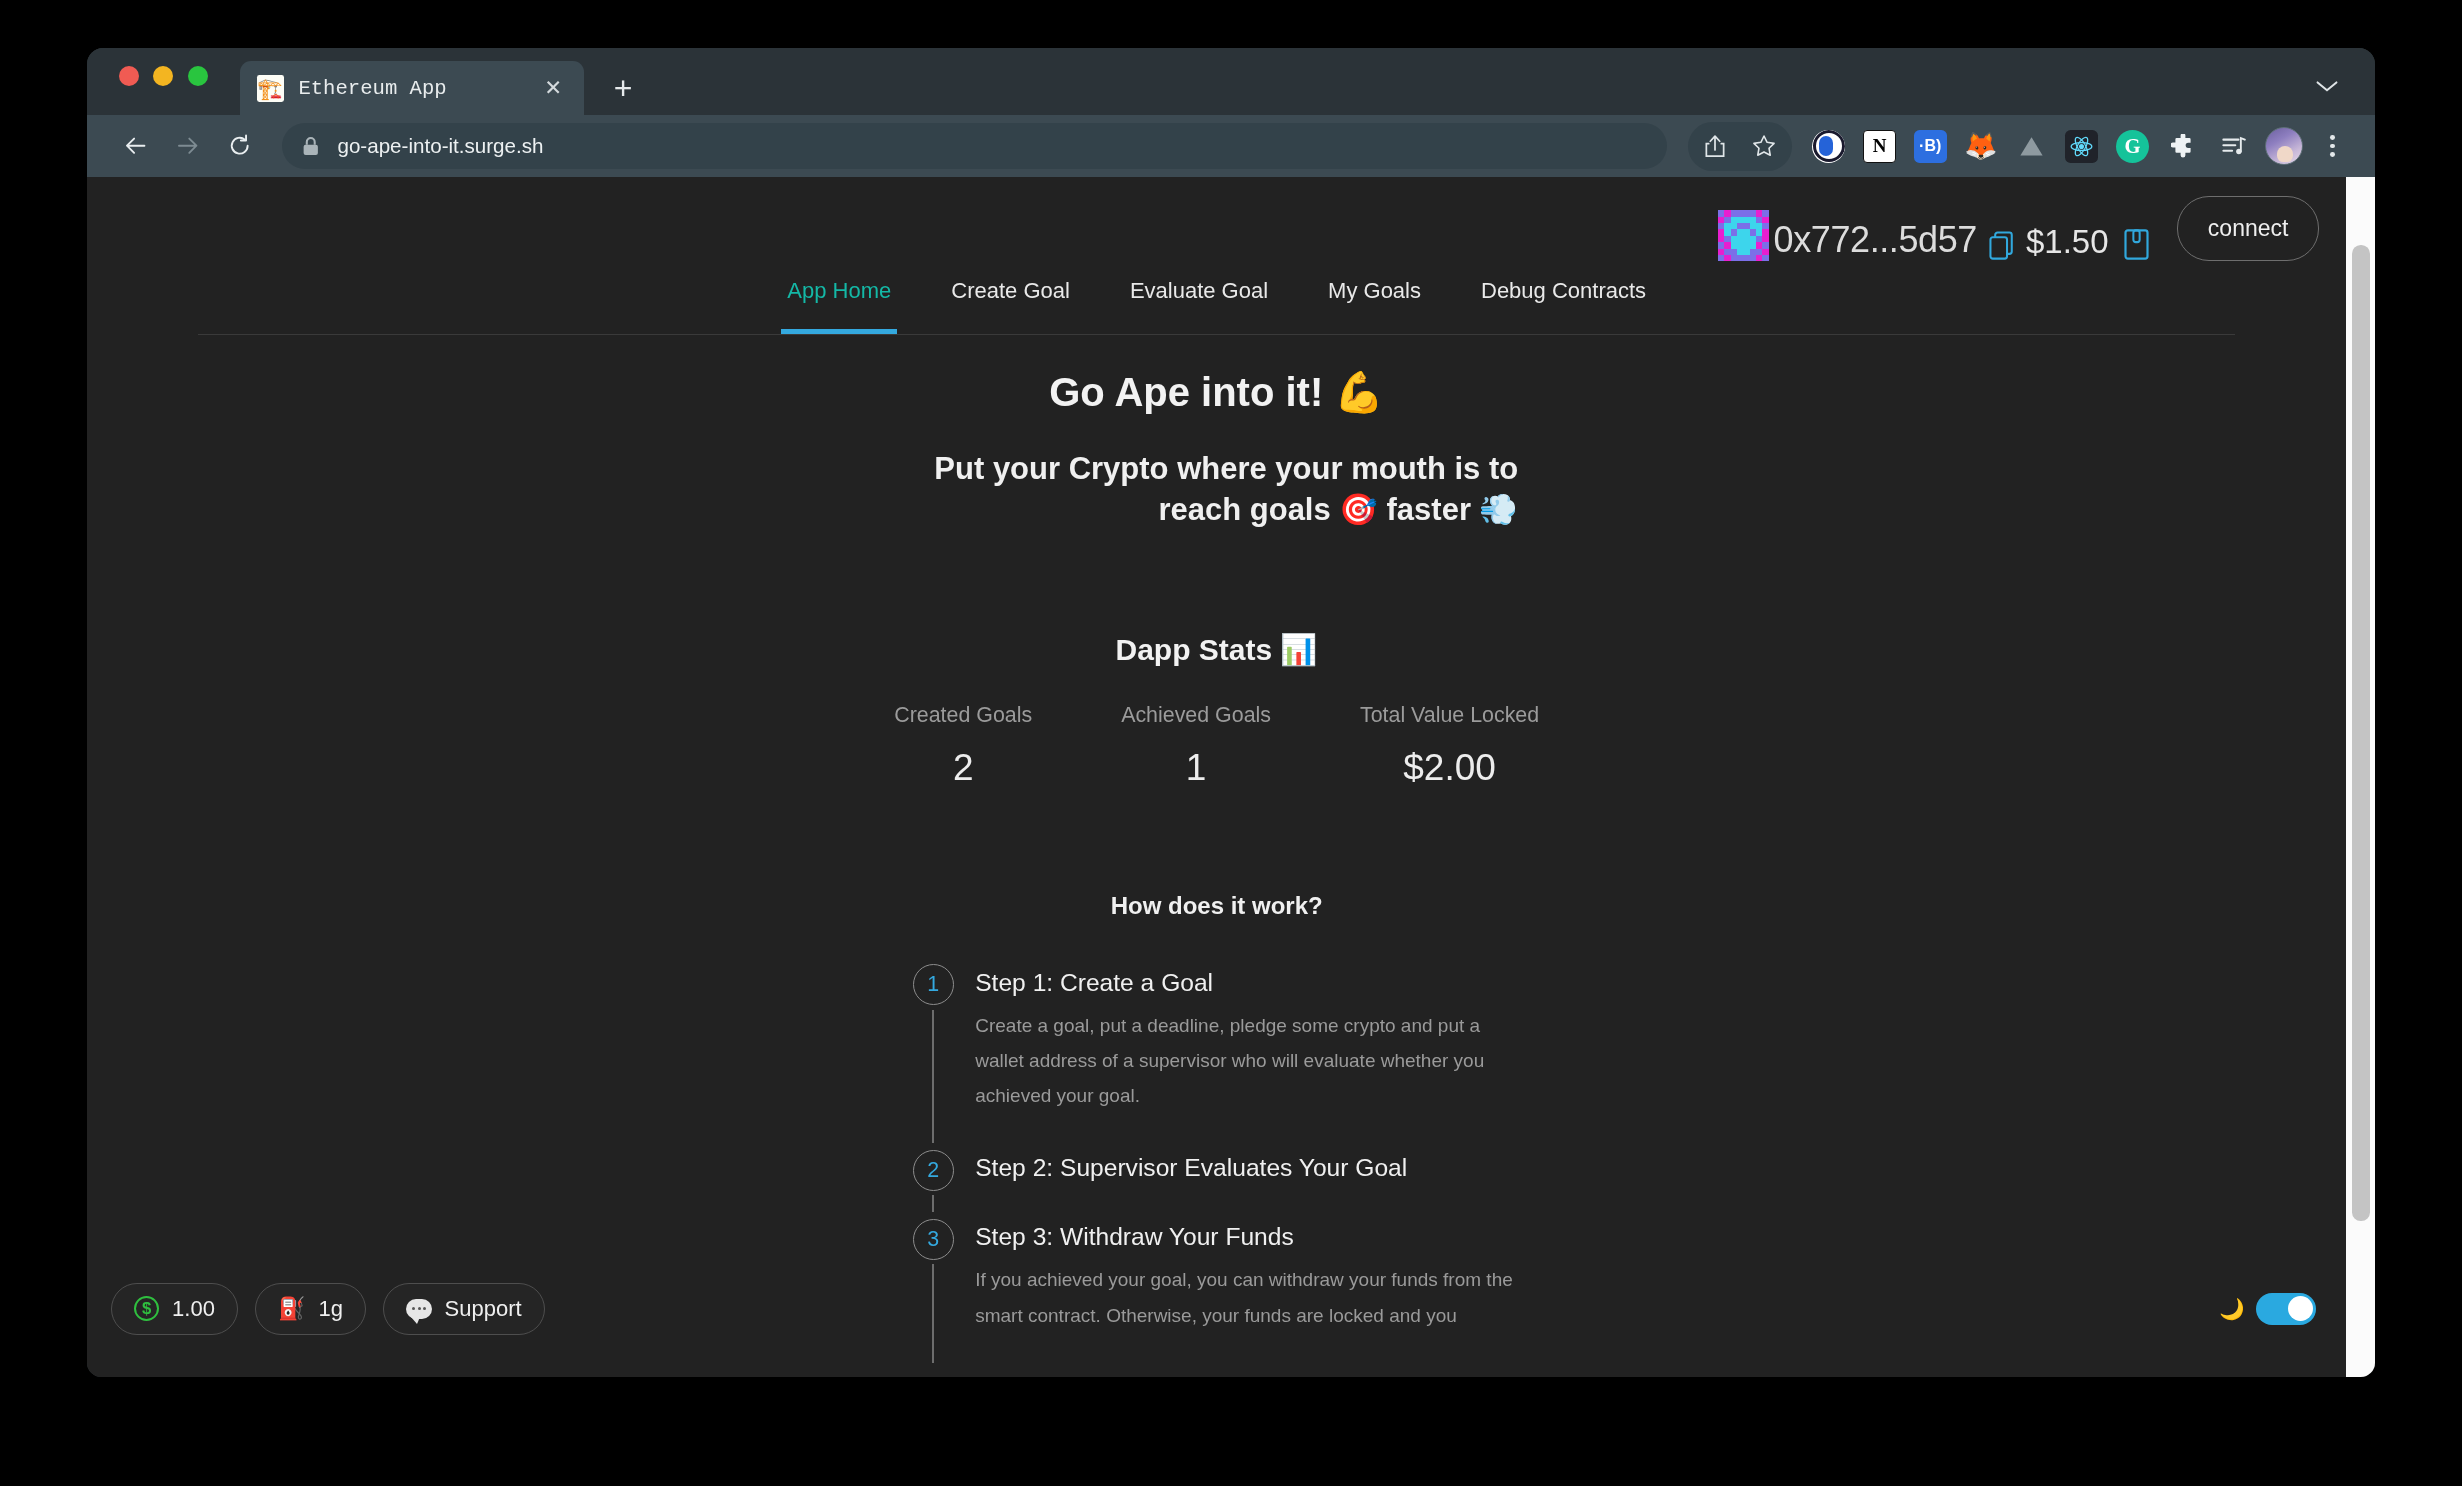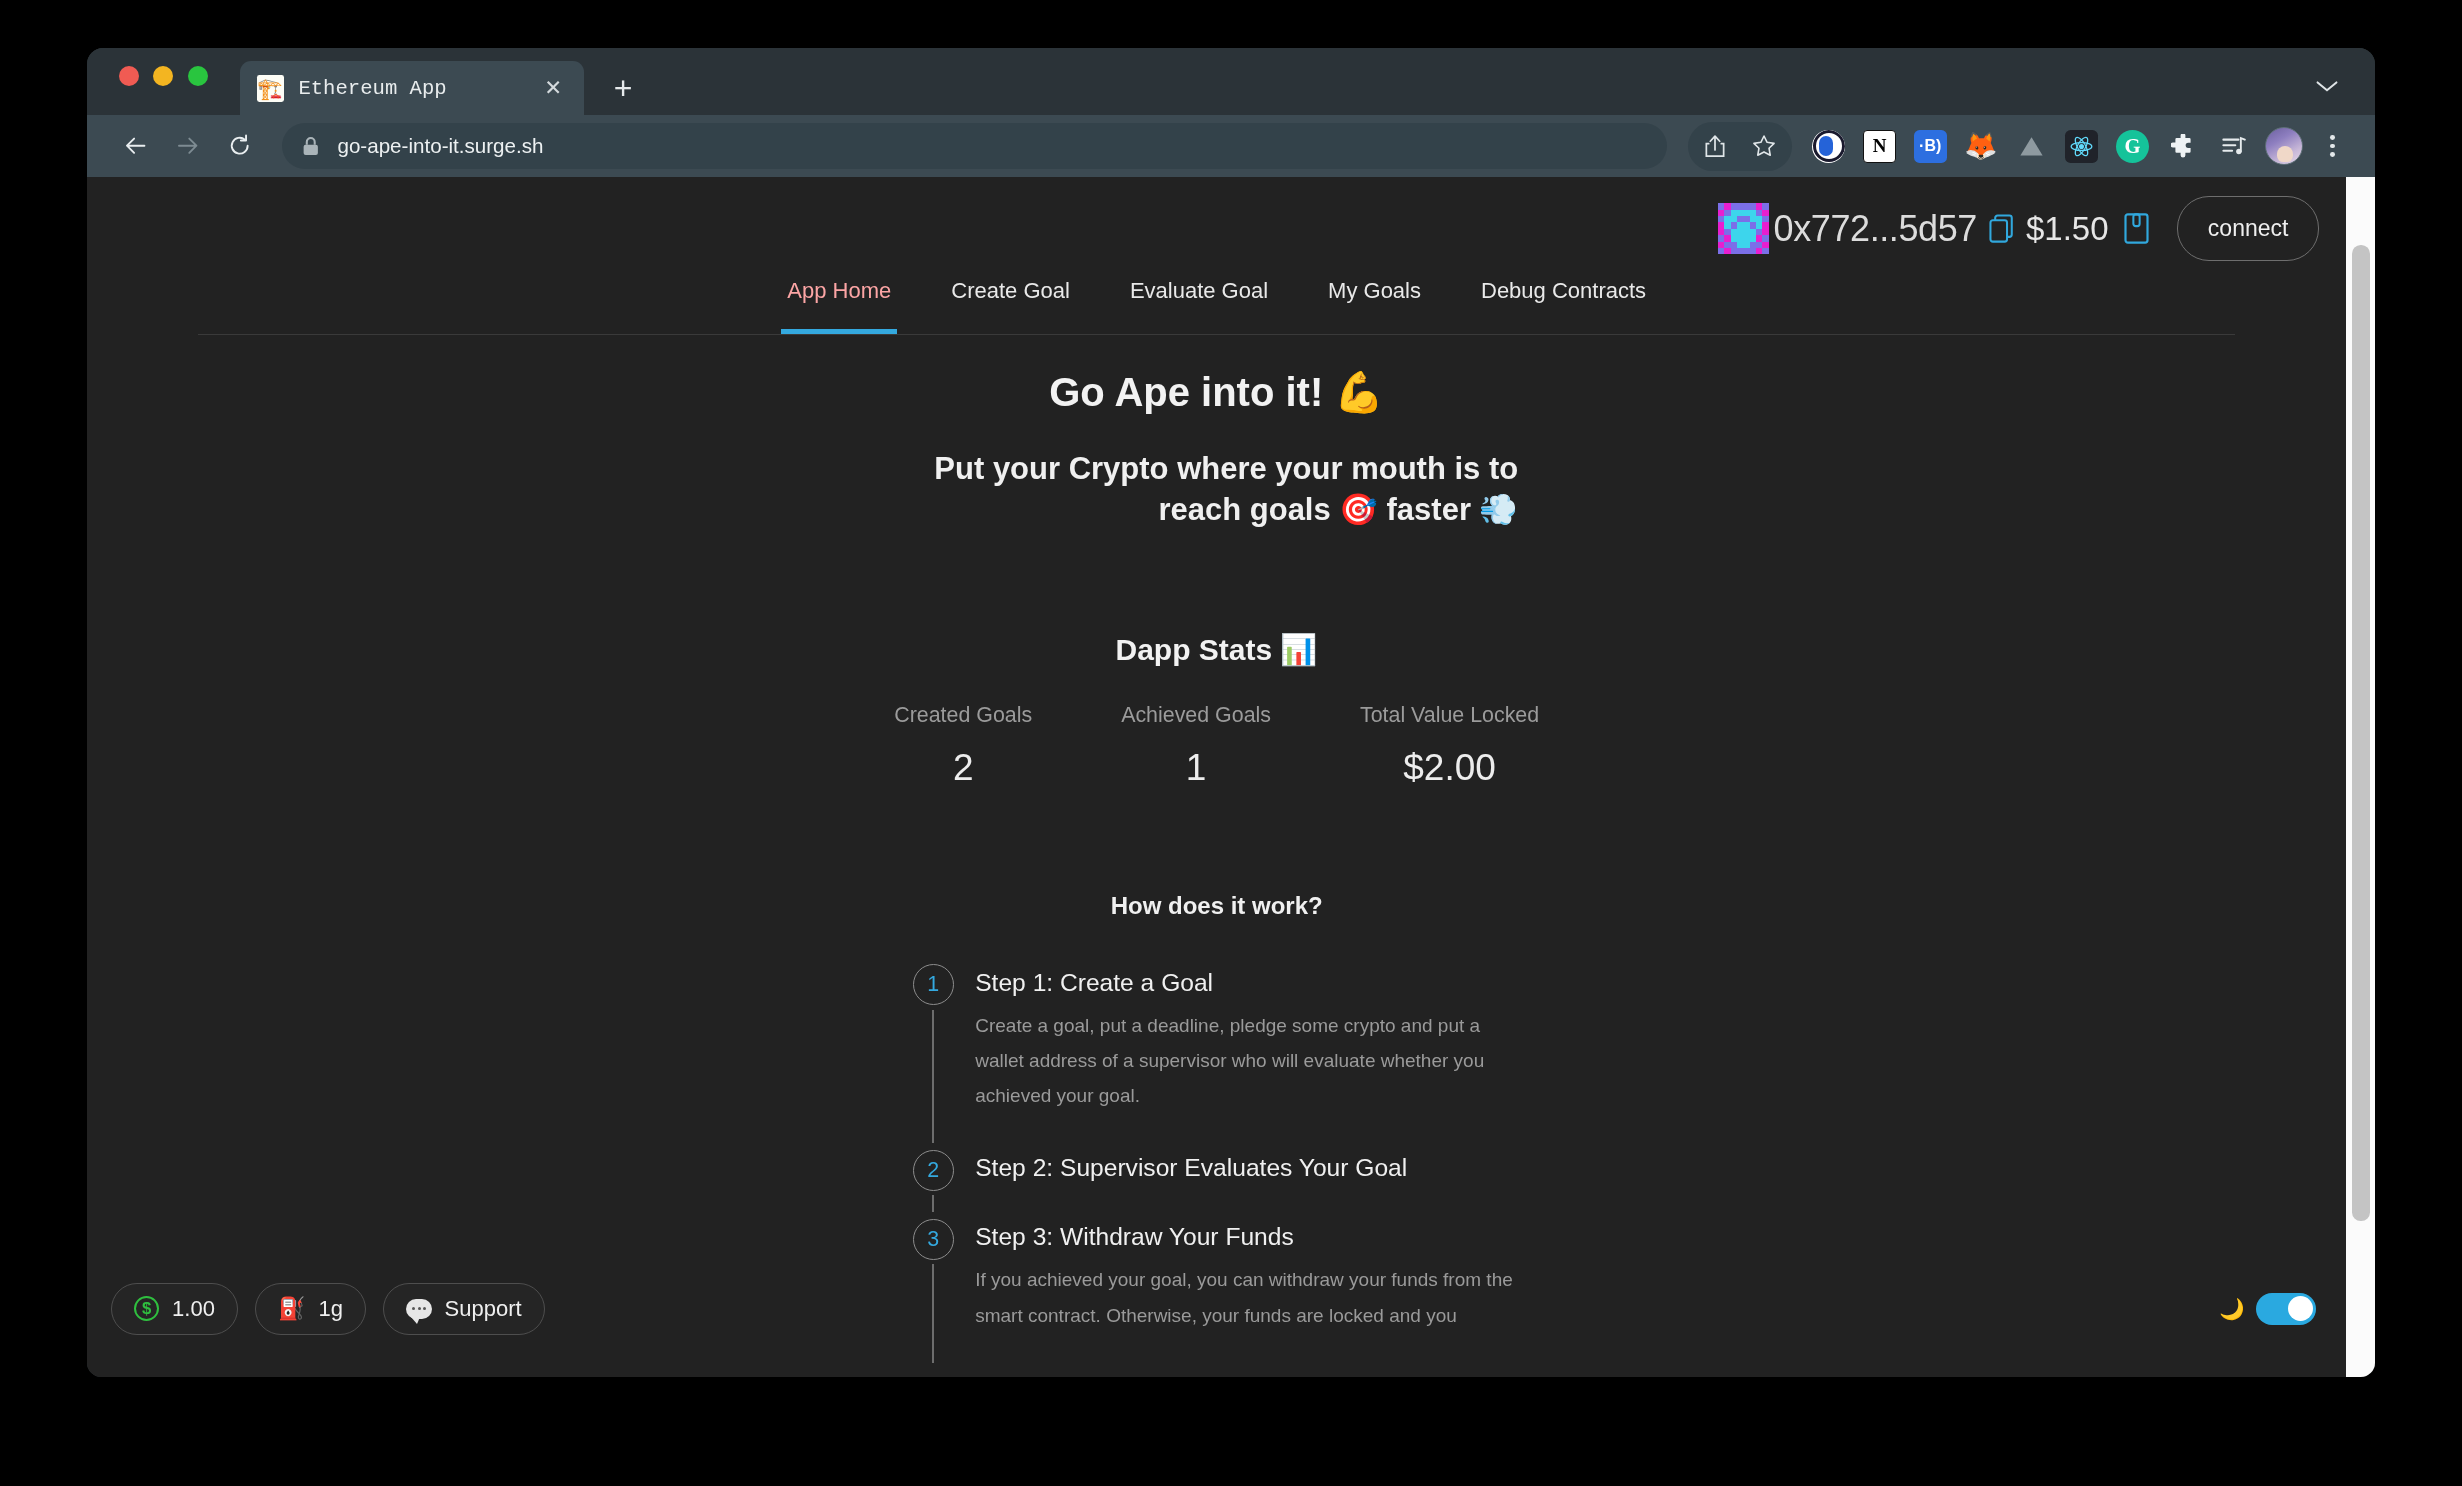--- a/index.html
+++ b/index.html
@@ -177,21 +177,21 @@
     background: #c4c4c4;
     border-radius: 8.7px;
   }
 
   
   #dapp-header {
     display: flex; align-items: center; justify-content: flex-end;
     padding: 20.6px 27px 0 0;
     height: 83px;
   }
-  #account-cluster { display: flex; align-items: center; gap: 0; }
+  #account-cluster { display: flex; align-items: flex-end; gap: 0; }
   #blockie {
     width: 51px; height: 51px;
     display: grid;
     grid-template-columns: repeat(8, 1fr);
     grid-template-rows: repeat(8, 1fr);
     margin-right: 4.8px;
   }
   #account-address {
     color: #dcdcdc;
     font-size: 36px;
@@ -221,21 +221,21 @@
     gap: 0;
     padding-top: 8px;
   }
   .nav-item {
     color: #e9e9e9;
     font-size: 22px;
     padding: 9.5px 30px 17.5px 30px;
     position: relative;
     white-space: nowrap;
   }
-  .nav-item.active { color: #fca5a5; }
+  .nav-item.active { color: #14b8a6; }
   .nav-item.active::after {
     content: "";
     position: absolute;
     left: 24px; right: 24px; bottom: -12.7px;
     height: 4.8px; background: #34a9df;
   }
   #nav-divider {
     margin: 12.7px 111px 0 111px;
     height: 1.6px; background: #3a3a3a;
   }

